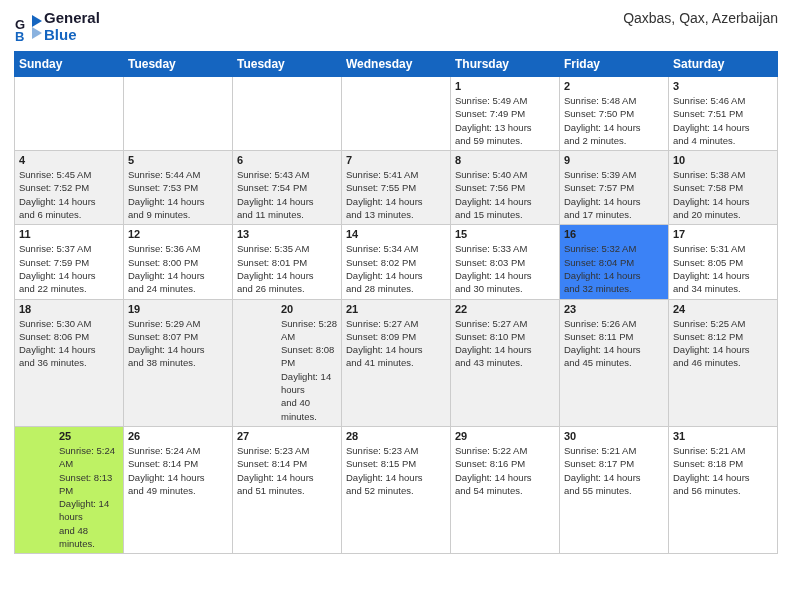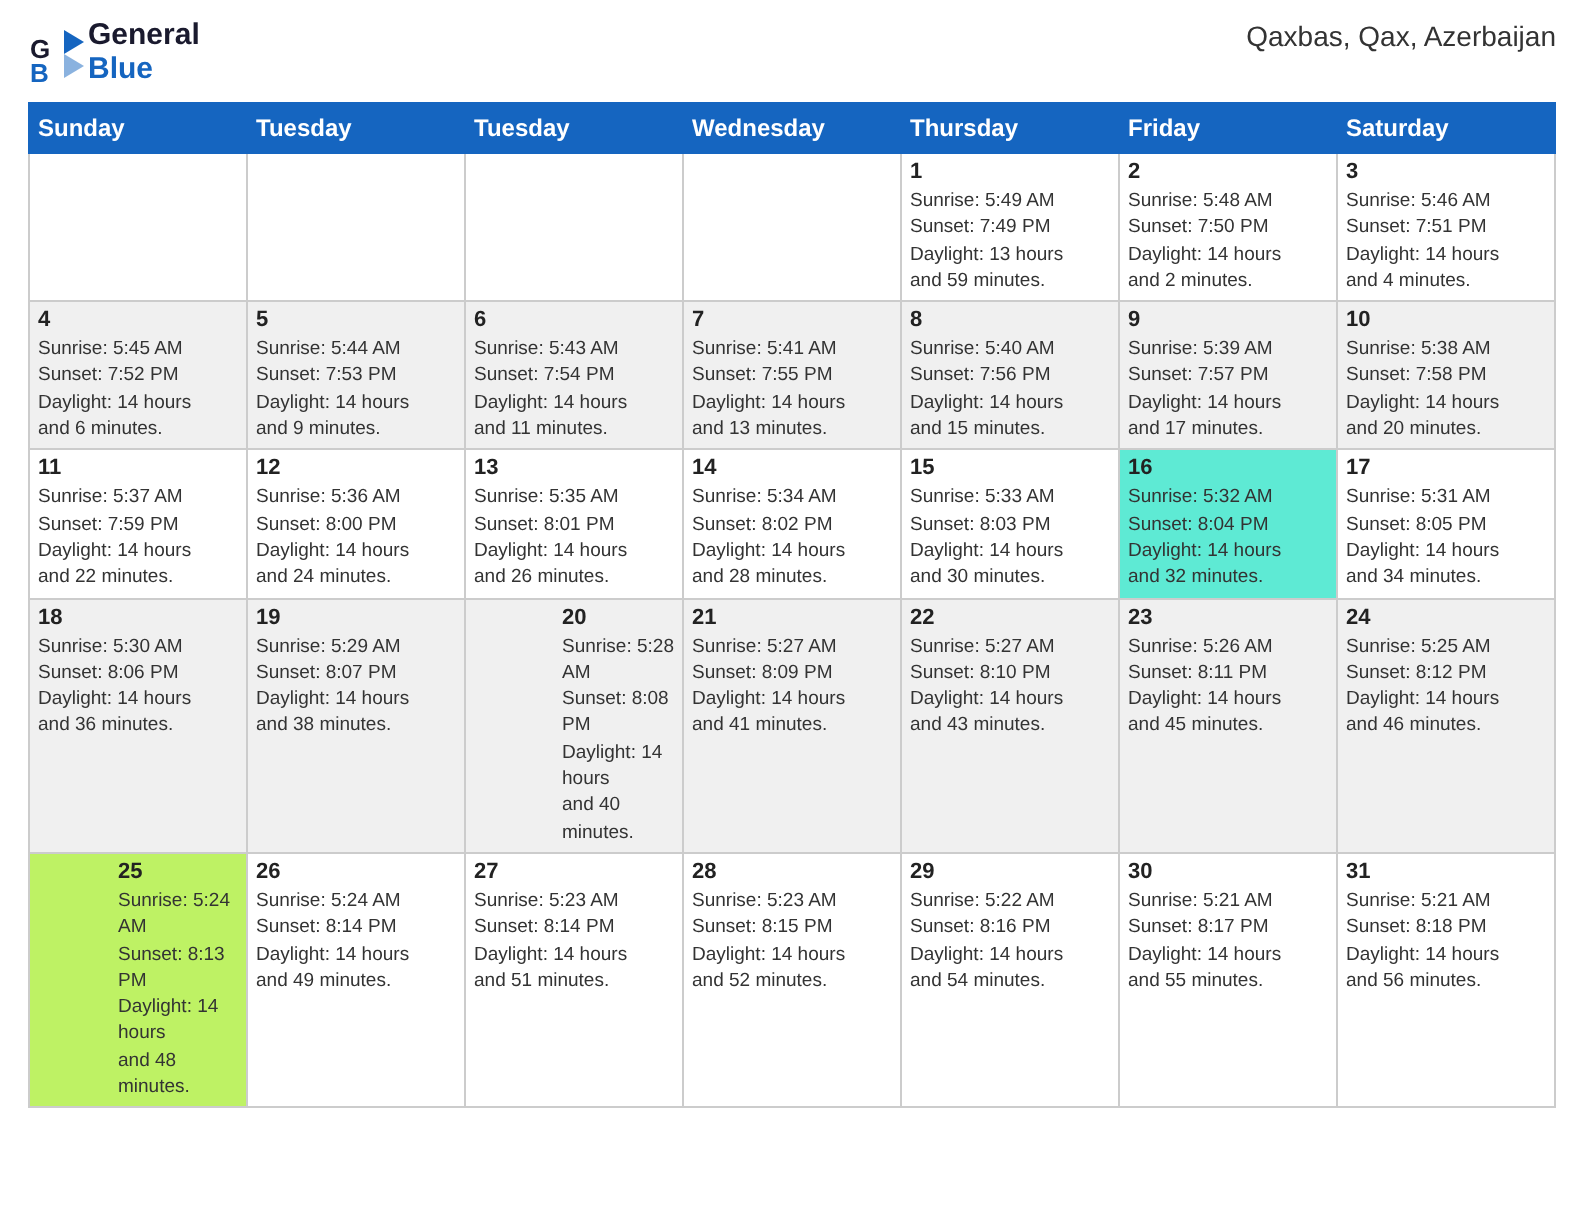--- a/index.html
+++ b/index.html
@@ -194,21 +194,21 @@
             <div class="day-info">Sunrise: 5:35 AM<br>Sunset: 8:01 PM<br>Daylight: 14 hours<br>and 26 minutes.</div>
           </td>
           <td style="background: rgb(255, 255, 255);">
             <div class="day-num">14</div>
             <div class="day-info">Sunrise: 5:34 AM<br>Sunset: 8:02 PM<br>Daylight: 14 hours<br>and 28 minutes.</div>
           </td>
           <td style="background: rgb(255, 255, 255);">
             <div class="day-num">15</div>
             <div class="day-info">Sunrise: 5:33 AM<br>Sunset: 8:03 PM<br>Daylight: 14 hours<br>and 30 minutes.</div>
           </td>
-          <td style="background: #5eead4;">
+          <td style="background: #3b82f6;">
             <div class="day-num">16</div>
             <div class="day-info">Sunrise: 5:32 AM<br>Sunset: 8:04 PM<br>Daylight: 14 hours<br>and 32 minutes.</div>
           </td>
           <td style="background: rgb(255, 255, 255);">
             <div class="day-num">17</div>
             <div class="day-info">Sunrise: 5:31 AM<br>Sunset: 8:05 PM<br>Daylight: 14 hours<br>and 34 minutes.</div>
           </td>
         </tr>
         <tr>
           <td style="background: rgb(240, 240, 240);">

